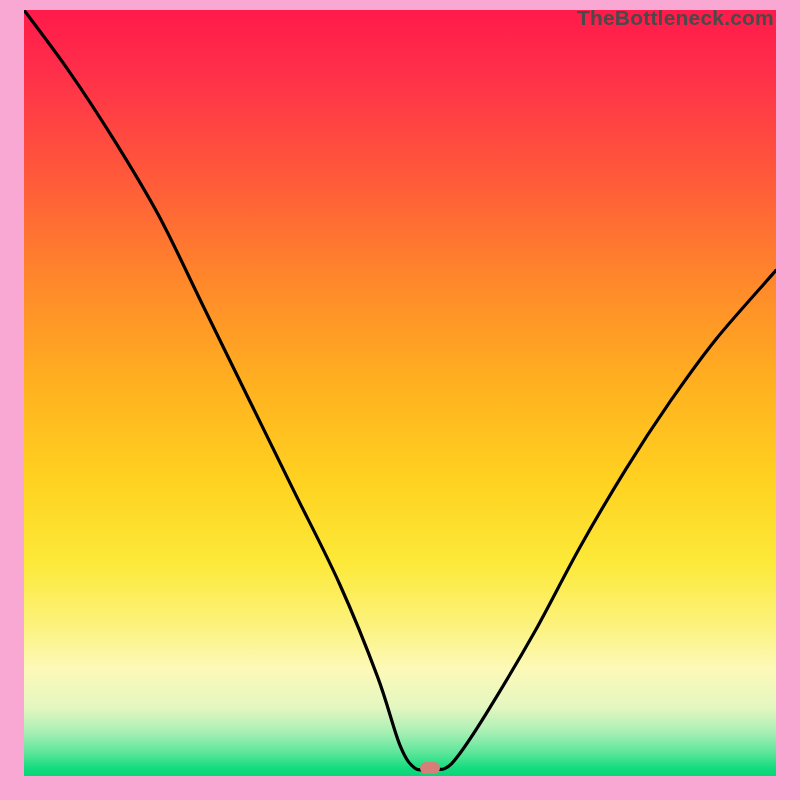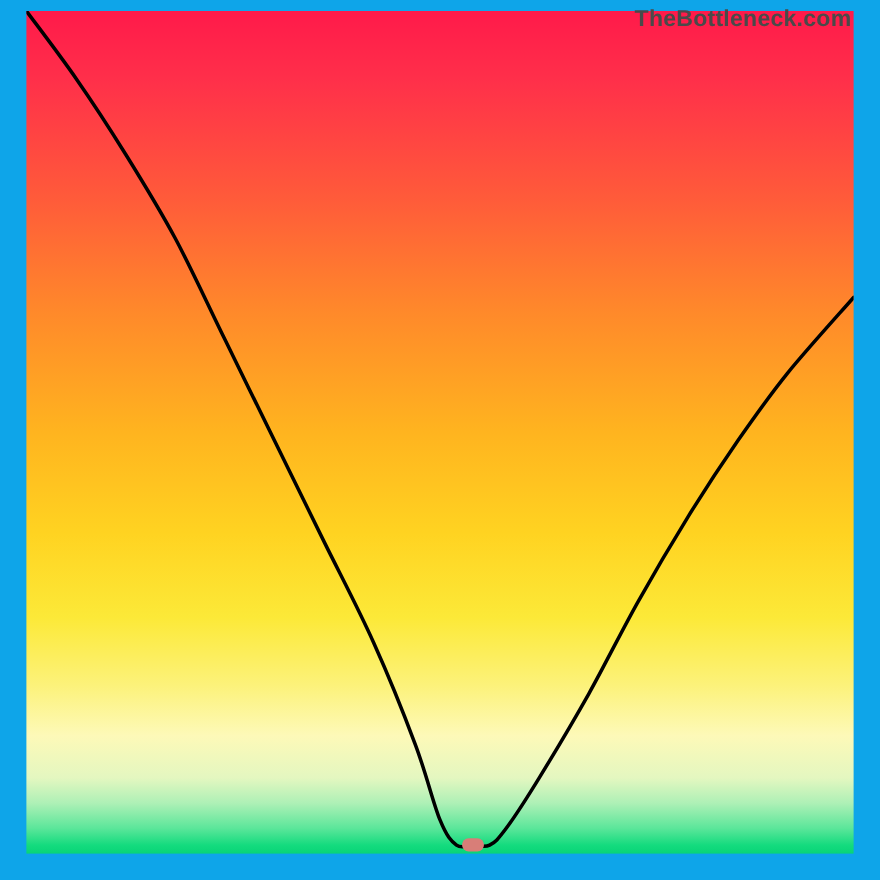--- a/index.html
+++ b/index.html
@@ -7,21 +7,21 @@
     padding: 0;
     width: 800px;
     height: 800px;
     background: #000;
     overflow: hidden;
   }
   .frame {
     position: relative;
     width: 800px;
     height: 800px;
-    background: #0ea5e9;
+    background: #f9a8d4;
   }
   .plot {
     position: absolute;
     left: 24px;
     top: 10px;
     width: 752px;
     height: 766px;
     background: linear-gradient(to bottom,
       #ff1a4a 0%,
       #ff2f4a 8%,

